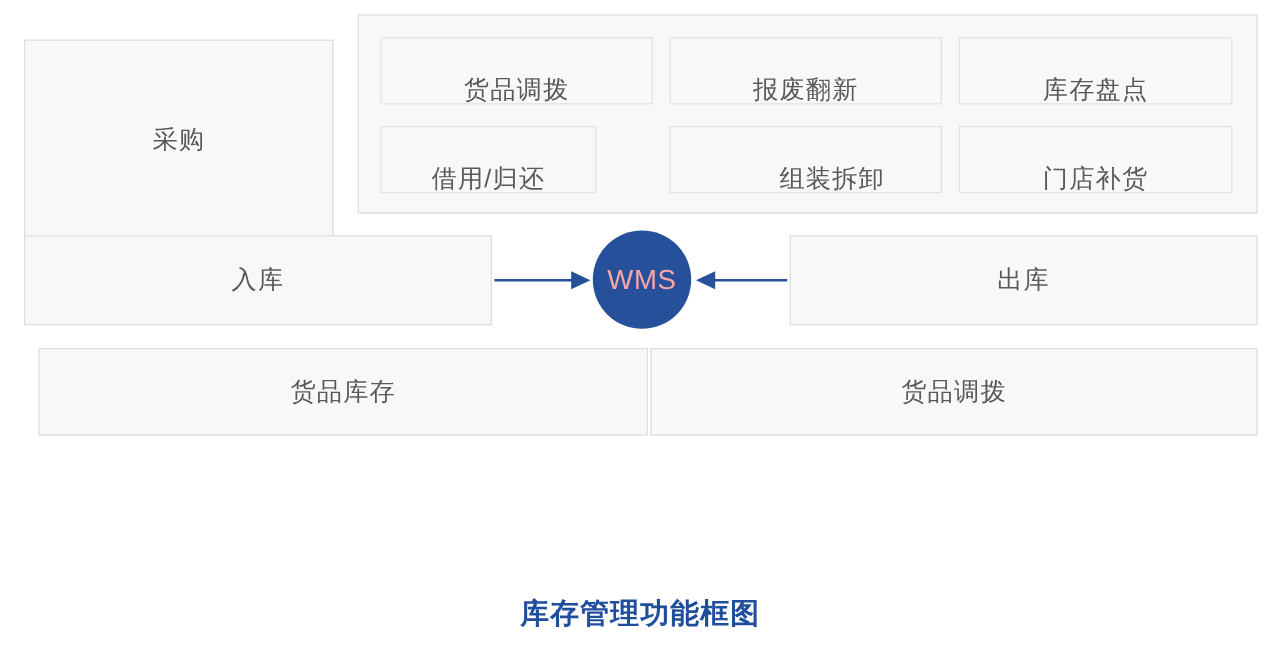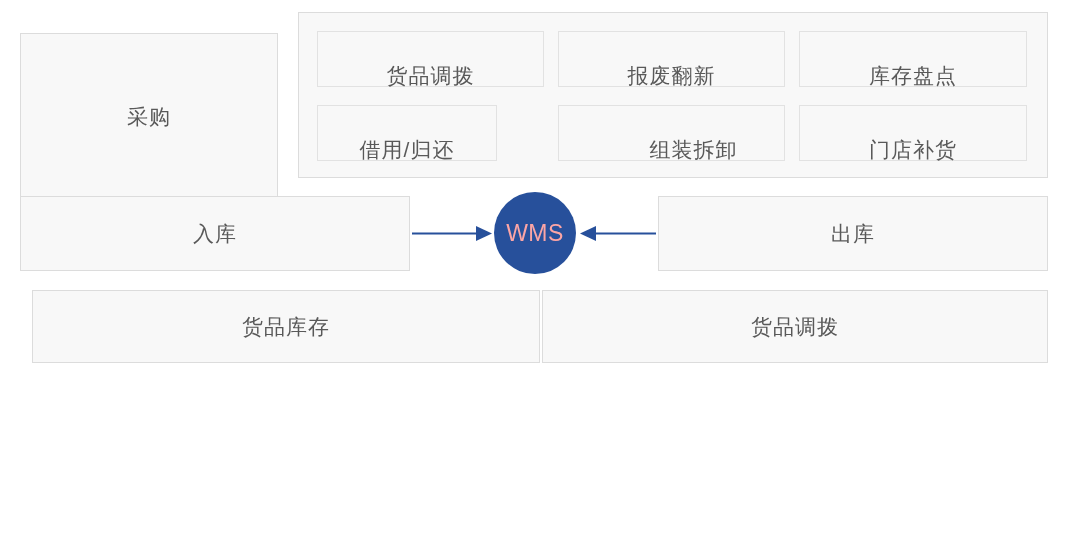--- a/index.html
+++ b/index.html
@@ -149,14 +149,15 @@
 
   <div class="box" style="left:20px; top:290px; width:508px; height:73px;margin-left:12px;">
     <span>货品库存</span>
   </div>
 
   <div class="box" style="left:542px; top:290px; width:506px; height:73px;">
     <span>货品调拨</span>
   </div>
 
 
+  <div class="caption">库存管理功能框图</div>
 
 </div>
 
 </body></html>

